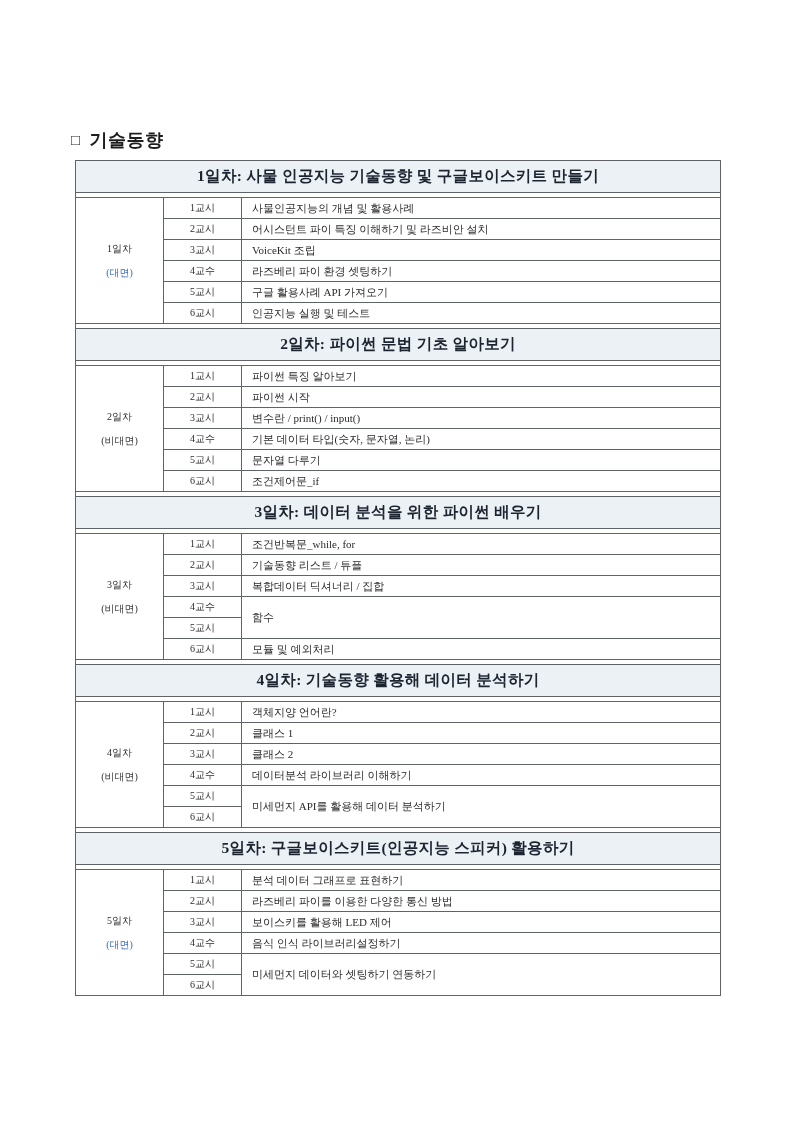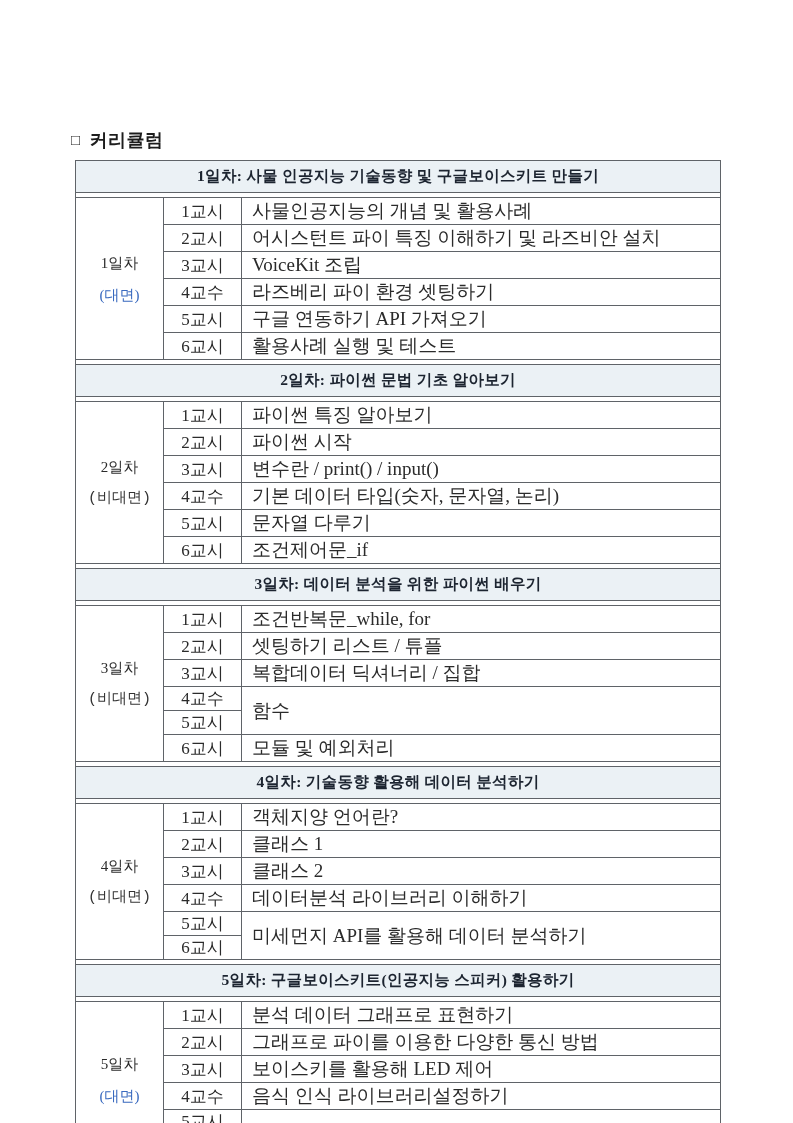--- a/index.html
+++ b/index.html
@@ -62,43 +62,43 @@
   }
   tr.spacer-row td {
     height: 5px;
     border-top: none;
     border-bottom: none;
     background: #ffffff;
   }
   tr.data-row td { height: 21px; }
   td.day-cell {
     text-align: center;
-    font-size: 15px;
+    font-size: 10px;
     line-height: 1.6;
   }
   td.day-cell .day-name { margin-bottom: 8px; }
   td.day-cell .day-mode.mode-blue { color: var(--mode-blue, #3a6abf); }
-  td.day-cell .day-mode.mode-dark { color: #333333; font-family: Liberation Mono, monospace; }
+  td.day-cell .day-mode.mode-dark { color: #333333; }
   td.period-cell {
     text-align: center;
-    font-size: 17px;
+    font-size: 10px;
   }
   td.topic-cell {
     text-align: left;
     padding-left: 10px;
-    font-size: 19px;
+    font-size: 11px;
   }
 </style>
 </head>
 <body>
 
 <div class="page">
   <div class="doc-title">
     <span class="bullet">□</span>
-    <span class="title-text">커리큘럼</span>
+    <span class="title-text">기술동향</span>
   </div>
 
   <table class="curriculum-table">
     <colgroup>
       <col class="c-day">
       <col class="c-period">
       <col class="c-topic">
     </colgroup>
     <tbody id="curriculum-body">
         <tr class="section-header-row">
@@ -122,25 +122,25 @@
         <tr class="data-row">
           <td class="period-cell">3교시</td>
           <td class="topic-cell">VoiceKit 조립</td>
         </tr>
         <tr class="data-row">
           <td class="period-cell">4교수</td>
           <td class="topic-cell">라즈베리 파이 환경 셋팅하기</td>
         </tr>
         <tr class="data-row">
           <td class="period-cell">5교시</td>
-          <td class="topic-cell">구글 연동하기 API 가져오기</td>
-        </tr>
-        <tr class="data-row">
-          <td class="period-cell">6교시</td>
-          <td class="topic-cell">활용사례 실행 및 테스트</td>
+          <td class="topic-cell">구글 활용사례 API 가져오기</td>
+        </tr>
+        <tr class="data-row">
+          <td class="period-cell">6교시</td>
+          <td class="topic-cell">인공지능 실행 및 테스트</td>
         </tr>
         <tr class="spacer-row">
           <td colspan="3"></td>
         </tr>
         <tr class="section-header-row">
           <td class="section-header" colspan="3">2일차: 파이썬 문법 기초 알아보기</td>
         </tr>
         <tr class="spacer-row">
           <td colspan="3"></td>
         </tr>
@@ -184,21 +184,21 @@
         <tr class="data-row">
           <td class="day-cell" rowspan="6">
             <div class="day-name">3일차</div>
             <div class="day-mode mode-dark">(비대면)</div>
           </td>
           <td class="period-cell">1교시</td>
           <td class="topic-cell">조건반복문_while, for</td>
         </tr>
         <tr class="data-row">
           <td class="period-cell">2교시</td>
-          <td class="topic-cell">셋팅하기 리스트 / 튜플</td>
+          <td class="topic-cell">기술동향 리스트 / 튜플</td>
         </tr>
         <tr class="data-row">
           <td class="period-cell">3교시</td>
           <td class="topic-cell">복합데이터 딕셔너리 / 집합</td>
         </tr>
         <tr class="data-row">
           <td class="period-cell">4교수</td>
           <td class="topic-cell" rowspan="2">함수</td>
         </tr>
         <tr class="data-row">
@@ -256,21 +256,21 @@
         <tr class="data-row">
           <td class="day-cell" rowspan="6">
             <div class="day-name">5일차</div>
             <div class="day-mode mode-blue">(대면)</div>
           </td>
           <td class="period-cell">1교시</td>
           <td class="topic-cell">분석 데이터 그래프로 표현하기</td>
         </tr>
         <tr class="data-row">
           <td class="period-cell">2교시</td>
-          <td class="topic-cell">그래프로 파이를 이용한 다양한 통신 방법</td>
+          <td class="topic-cell">라즈베리 파이를 이용한 다양한 통신 방법</td>
         </tr>
         <tr class="data-row">
           <td class="period-cell">3교시</td>
           <td class="topic-cell">보이스키를 활용해 LED 제어</td>
         </tr>
         <tr class="data-row">
           <td class="period-cell">4교수</td>
           <td class="topic-cell">음식 인식 라이브러리설정하기</td>
         </tr>
         <tr class="data-row">

